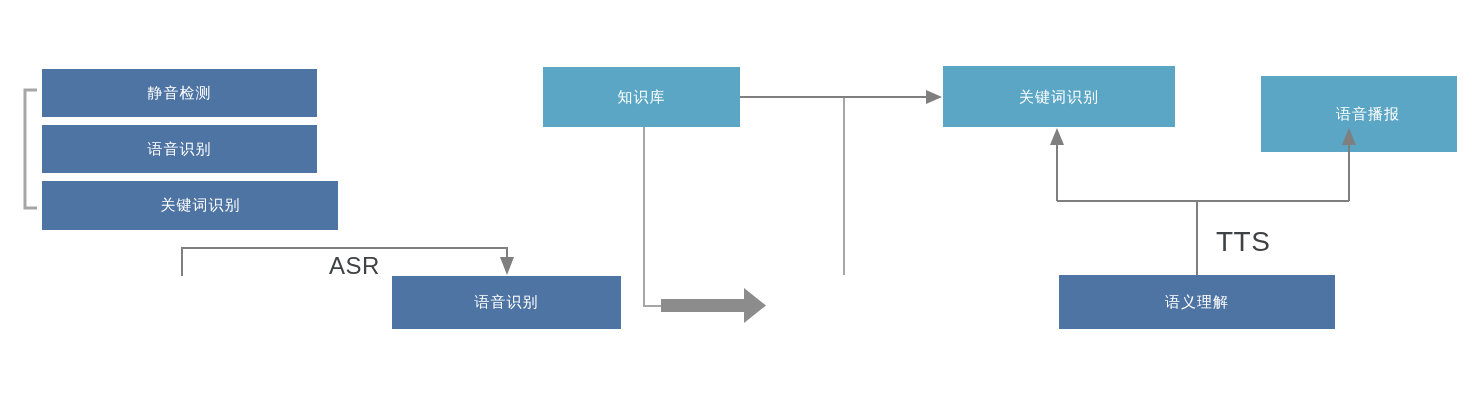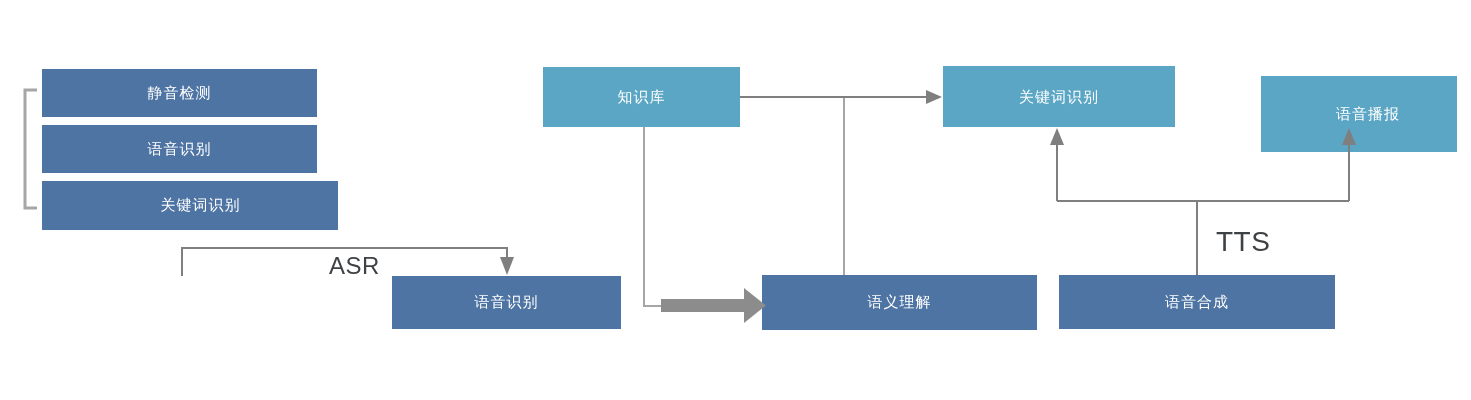--- a/index.html
+++ b/index.html
@@ -67,26 +67,23 @@
   <div class="node light" style="left:943px; top:66px; width:232px; height:61px;">
     <span class="stack">
       <span>关键词识别</span>
     </span>
   </div>
 
   <div class="node light" style="left:1261px; top:76px; width:178px; height:76px;padding-left:18px;">
     <span>语音播报</span>
   </div>
 
-  <div class="node dark" style="left:762px; top:275px; width:275px; height:55px;">
-    <span>语义理解</span>
-  </div>
 
   <div class="node dark" style="left:1059px; top:275px; width:276px; height:54px;">
-    <span>语音合成</span>
+    <span>语义理解</span>
   </div>
 
   <div class="edge-label" style="left:329px; top:254px; font-size:24px;">ASR</div>
 
   <div class="edge-label" style="left:1216px; top:228px; font-size:28px;">TTS</div>
 
   <svg class="wires" width="1471" height="400" viewBox="0 0 1471 400">
 
     <path d="M37,90 H25 V208 H37" fill="none" style="stroke:var(--line-light,#A6A6A6)" stroke-width="3"></path>
 

